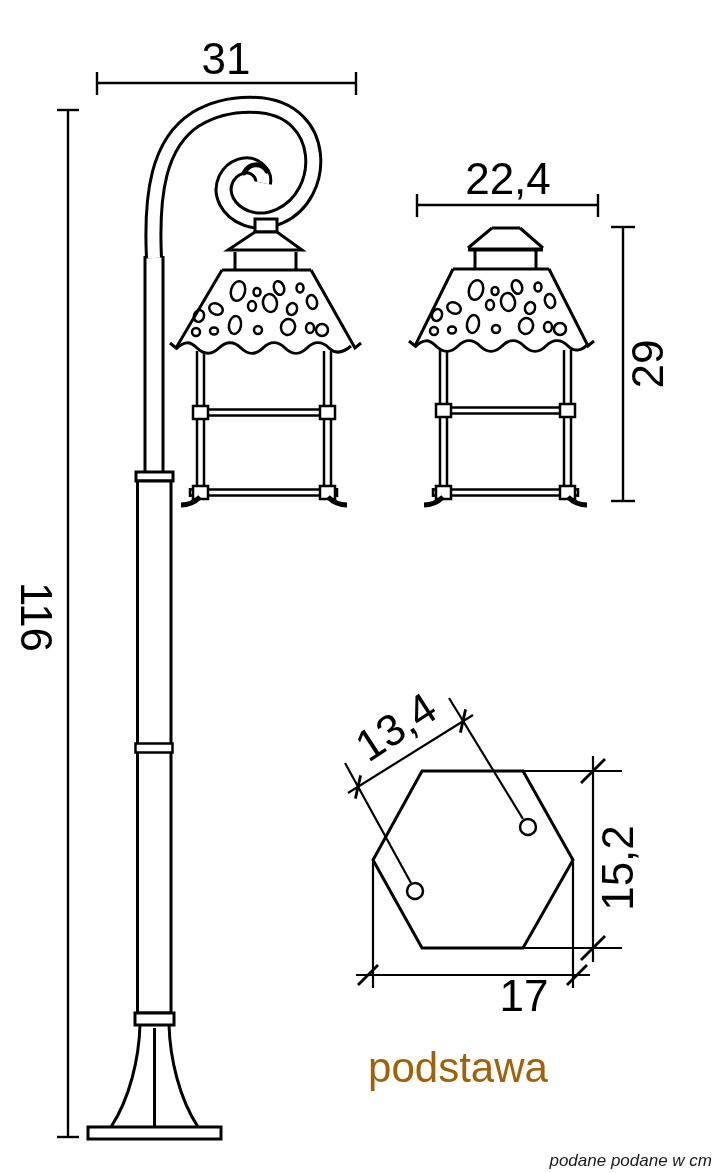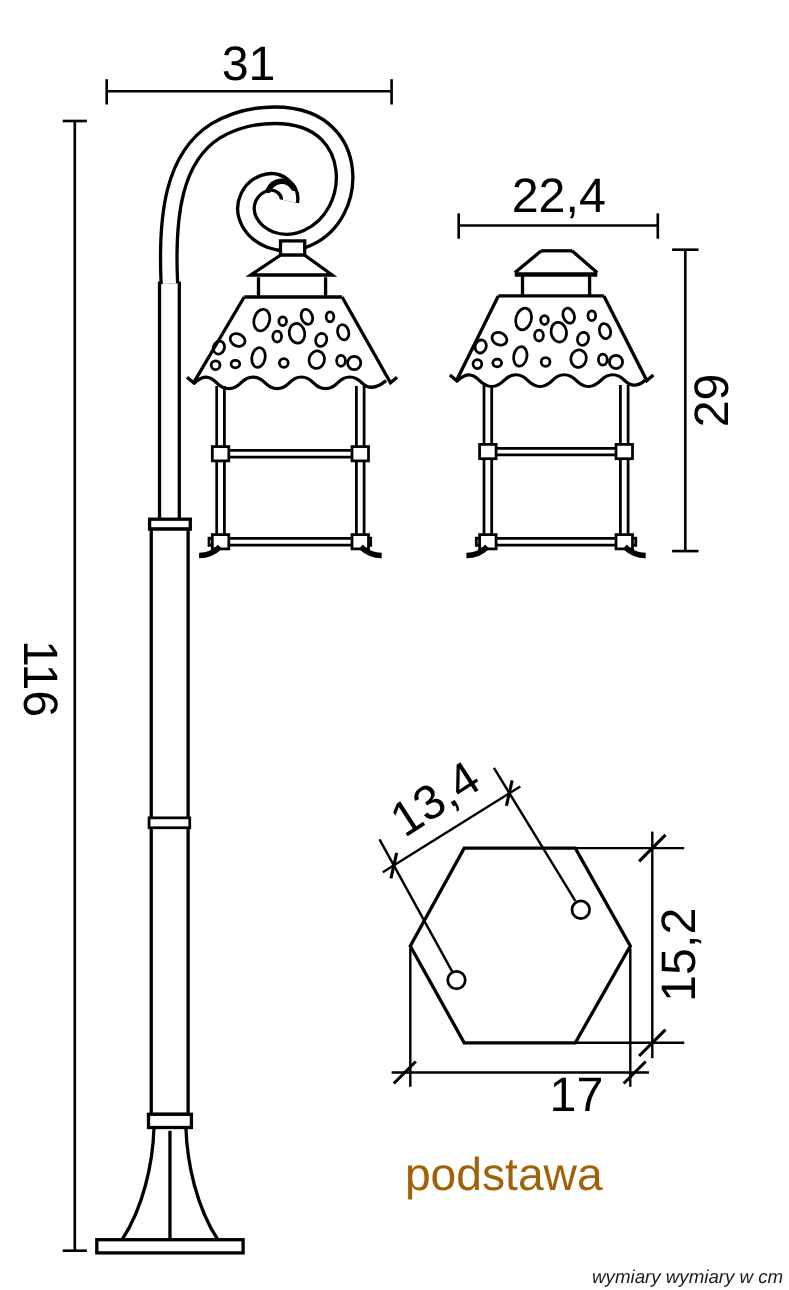--- a/index.html
+++ b/index.html
@@ -201,15 +201,15 @@
   <div class="dim-label rotm90" style="left:648px;top:364px;">29</div>
 
   <div class="dim-label rotm33" style="left:396px;top:727px;">13,4</div>
 
   <div class="dim-label rotm90" style="left:618px;top:868px;">15,2</div>
 
   <div class="dim-label" style="left:481px;top:996px;margin-left:43px;">17</div>
 
   <div class="caption" style="left:458px;top:1068px;">podstawa</div>
 
-  <div class="footnote" style="left:712px;top:1161px;">wymiary wymiary w cm</div>
+  <div class="footnote" style="left:712px;top:1161px;">podane podane w cm</div>
 
 </div>
 
 </body></html>

